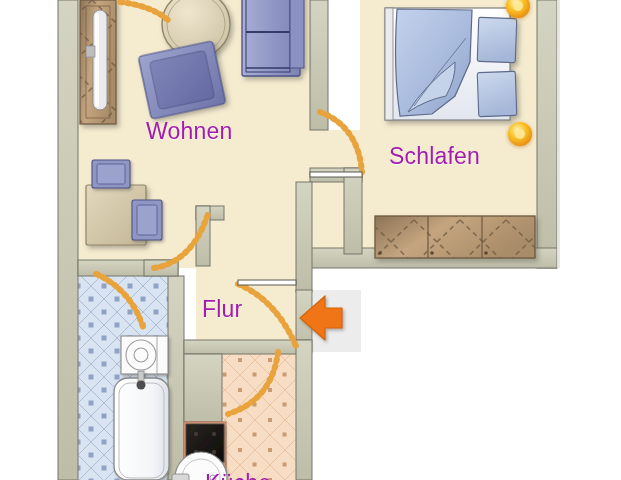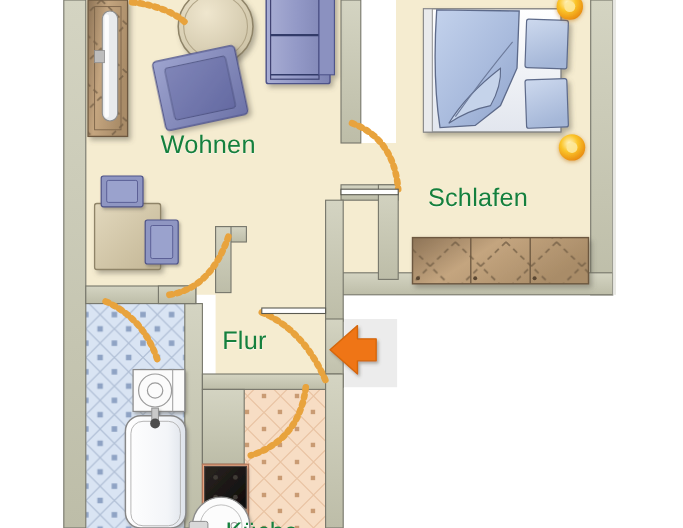--- a/index.html
+++ b/index.html
@@ -5,27 +5,27 @@
 <style>
   html,body{margin:0;padding:0;background:#ffffff;}
   body{width:621px;height:480px;overflow:hidden;
        font-family:"Liberation Sans","DejaVu Sans",sans-serif;}
   #plan{position:relative;width:621px;height:480px;background:#ffffff;}
   svg#floorplan{position:absolute;left:0;top:0;}
   .roomlabel{
     position:absolute;
     font-family:"Liberation Sans","DejaVu Sans",sans-serif;
     font-size:23px;
-    color:#15803d;
+    color:#a21caf;
     white-space:nowrap;
     letter-spacing:0.2px;
     text-shadow:0 1px 1px rgba(255,255,255,.65);
   }
   #lbl-wohnen{left:146px;top:118px;}
-  #lbl-schlafen{left:389px;top:166px;}
+  #lbl-schlafen{left:389px;top:143px;}
   #lbl-flur{left:168px;top:296px;margin-left:34px;}
   #lbl-kueche{left:205px;top:470px;}
 </style>
 </head>
 <body>
 
 <div id="plan">
 
 <svg id="floorplan" width="621" height="480" viewBox="0 0 621 480">
   <defs>

